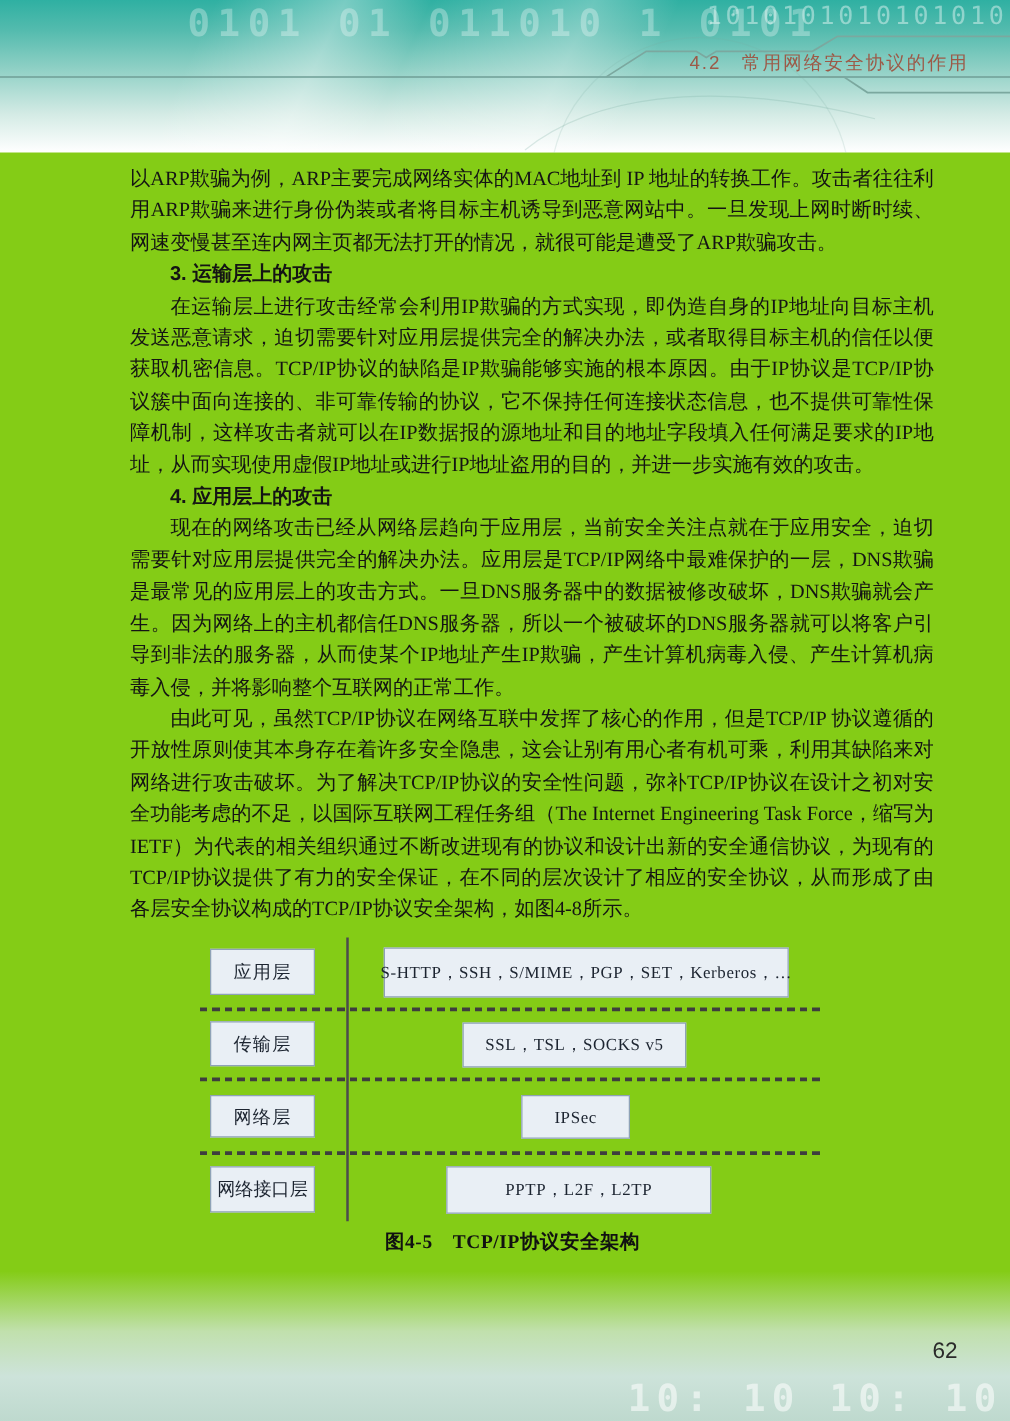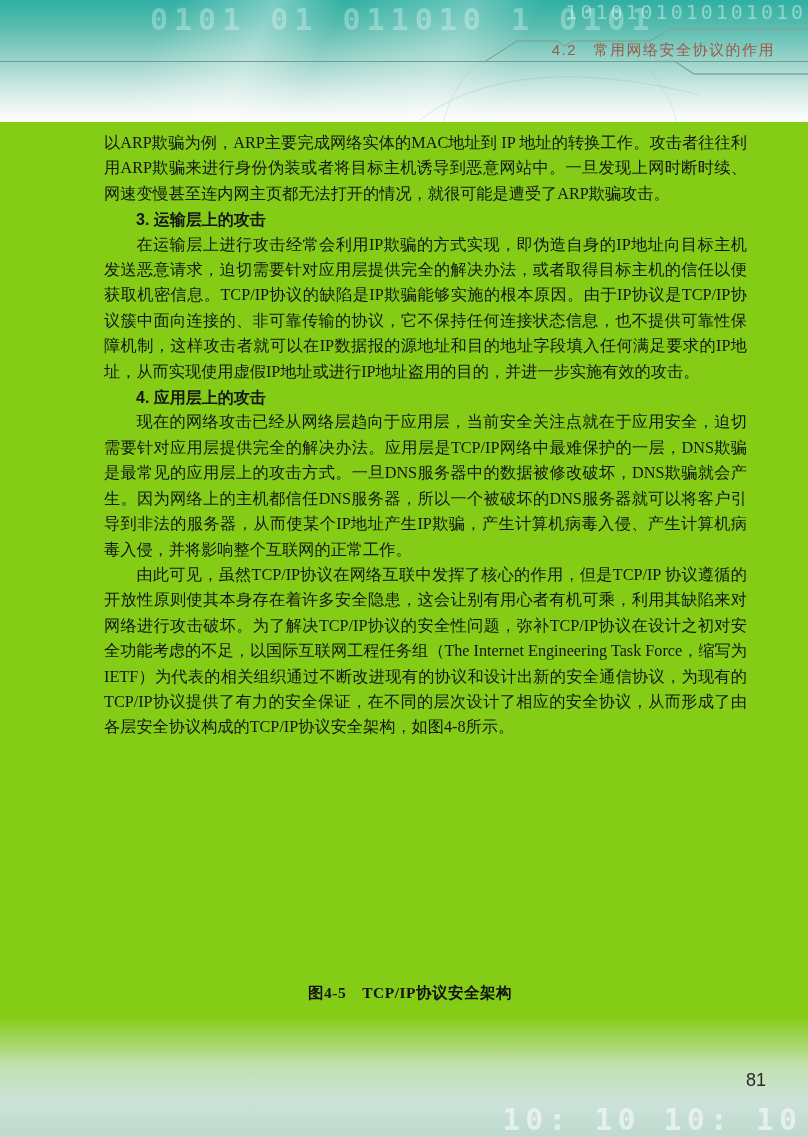--- a/index.html
+++ b/index.html
@@ -113,20 +113,38 @@
 
   <div class="bodytext">
     <p>以ARP欺骗为例，ARP主要完成网络实体的MAC地址到 IP 地址的转换工作。攻击者往往利用ARP欺骗来进行身份伪装或者将目标主机诱导到恶意网站中。一旦发现上网时断时续、网速变慢甚至连内网主页都无法打开的情况，就很可能是遭受了ARP欺骗攻击。</p>
     <p class="para-heading">3. 运输层上的攻击</p>
     <p class="para-indent">在运输层上进行攻击经常会利用IP欺骗的方式实现，即伪造自身的IP地址向目标主机发送恶意请求，迫切需要针对应用层提供完全的解决办法，或者取得目标主机的信任以便获取机密信息。TCP/IP协议的缺陷是IP欺骗能够实施的根本原因。由于IP协议是TCP/IP协议簇中面向连接的、非可靠传输的协议，它不保持任何连接状态信息，也不提供可靠性保障机制，这样攻击者就可以在IP数据报的源地址和目的地址字段填入任何满足要求的IP地址，从而实现使用虚假IP地址或进行IP地址盗用的目的，并进一步实施有效的攻击。</p>
     <p class="para-heading">4. 应用层上的攻击</p>
     <p class="para-indent">现在的网络攻击已经从网络层趋向于应用层，当前安全关注点就在于应用安全，迫切需要针对应用层提供完全的解决办法。应用层是TCP/IP网络中最难保护的一层，DNS欺骗是最常见的应用层上的攻击方式。一旦DNS服务器中的数据被修改破坏，DNS欺骗就会产生。因为网络上的主机都信任DNS服务器，所以一个被破坏的DNS服务器就可以将客户引导到非法的服务器，从而使某个IP地址产生IP欺骗，产生计算机病毒入侵、产生计算机病毒入侵，并将影响整个互联网的正常工作。</p>
     <p class="para-indent">由此可见，虽然TCP/IP协议在网络互联中发挥了核心的作用，但是TCP/IP 协议遵循的开放性原则使其本身存在着许多安全隐患，这会让别有用心者有机可乘，利用其缺陷来对网络进行攻击破坏。为了解决TCP/IP协议的安全性问题，弥补TCP/IP协议在设计之初对安全功能考虑的不足，以国际互联网工程任务组（The Internet Engineering Task Force，缩写为IETF）为代表的相关组织通过不断改进现有的协议和设计出新的安全通信协议，为现有的TCP/IP协议提供了有力的安全保证，在不同的层次设计了相应的安全协议，从而形成了由各层安全协议构成的TCP/IP协议安全架构，如图4-8所示。</p>
   </div>
 
+  <div class="figure">
+    <div class="fig-vline"></div>
+    <div class="fig-dash dash1"></div>
+    <div class="fig-dash dash2"></div>
+    <div class="fig-dash dash3"></div>
+
+    <div class="fig-box lbox r1">应用层</div>
+    <div class="fig-box pbox p1">S-HTTP，SSH，S/MIME，PGP，SET，Kerberos，…</div>
+
+    <div class="fig-box lbox r2">传输层</div>
+    <div class="fig-box pbox p2">SSL，TSL，SOCKS v5</div>
+
+    <div class="fig-box lbox r3">网络层</div>
+    <div class="fig-box pbox p3">IPSec</div>
+
+    <div class="fig-box lbox r4">网络接口层</div>
+    <div class="fig-box pbox p4">PPTP，L2F，L2TP</div>
+  </div>
   <div class="fig-caption">图4-5　TCP/IP协议安全架构</div>
 
   <div class="footer">
     <div class="ftr-binary">10: 10 10: 10</div>
-    <div class="page-number">81</div>
+    <div class="page-number">62</div>
   </div>
 
 </div>
 
 </body></html>

